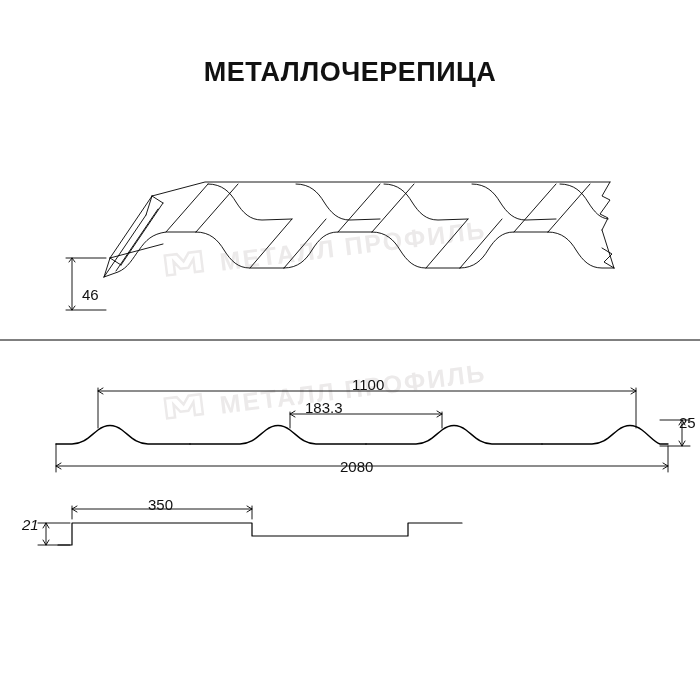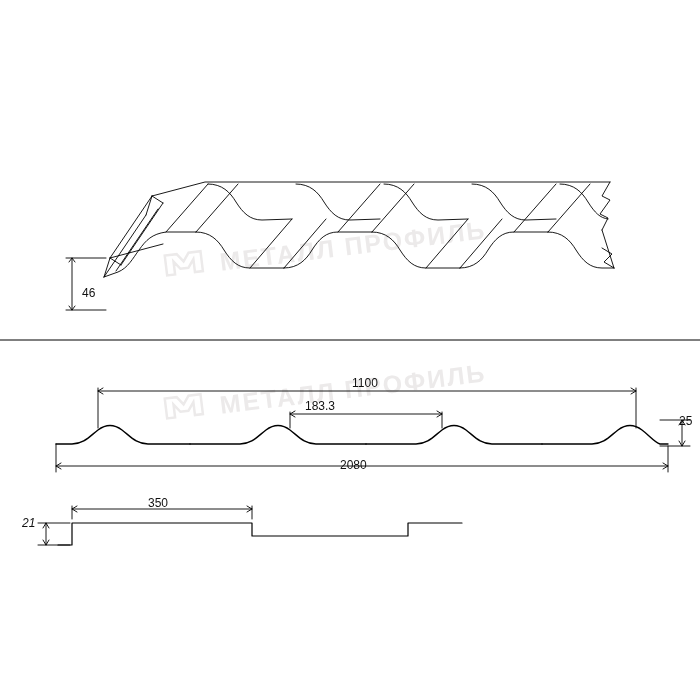--- a/index.html
+++ b/index.html
@@ -59,32 +59,33 @@
     font-family: "Liberation Sans", sans-serif;
   }
   .wm .wm-logo {
     display: inline-block;
     margin-right: 10px;
   }
   #wm1 { left: 163px; top: 232px; transform: rotate(-7deg); }
   #wm2 { left: 163px; top: 375px; transform: rotate(-7deg); }
   .dim-label {
     position: absolute;
-    font-size: 12px;
+    font-size: 15px;
     color: #111111;
     font-family: "Liberation Sans", sans-serif;
     white-space: nowrap;
   }
 </style>
 </head>
 <body>
 
 <div class="page">
 
   <div class="title-block">
+    <h1 class="title">МЕТАЛЛОЧЕРЕПИЦА</h1>
   </div>
 
   <div class="wm" id="wm1">
     <span class="wm-logo">
       <svg width="46" height="26" viewBox="0 0 46 26" aria-hidden="true">
         <path d="M2 24 L2 4 L14 4 L20 12 L26 4 L38 4 L38 24 L30 24 L30 11 L24 19 L16 19 L10 11 L10 24 Z" fill="none" stroke="#eceaea" stroke-width="2.5"></path>
       </svg>
     </span><span>МЕТАЛЛ ПРОФИЛЬ</span>
   </div>
 

